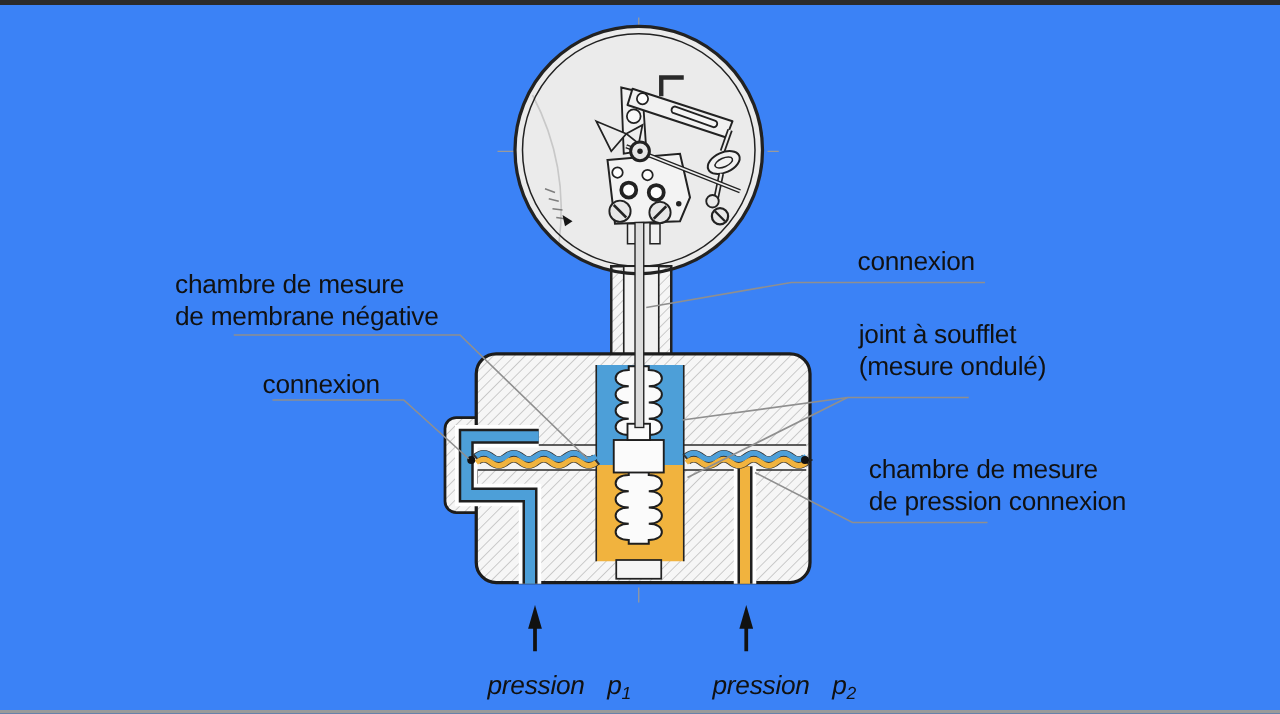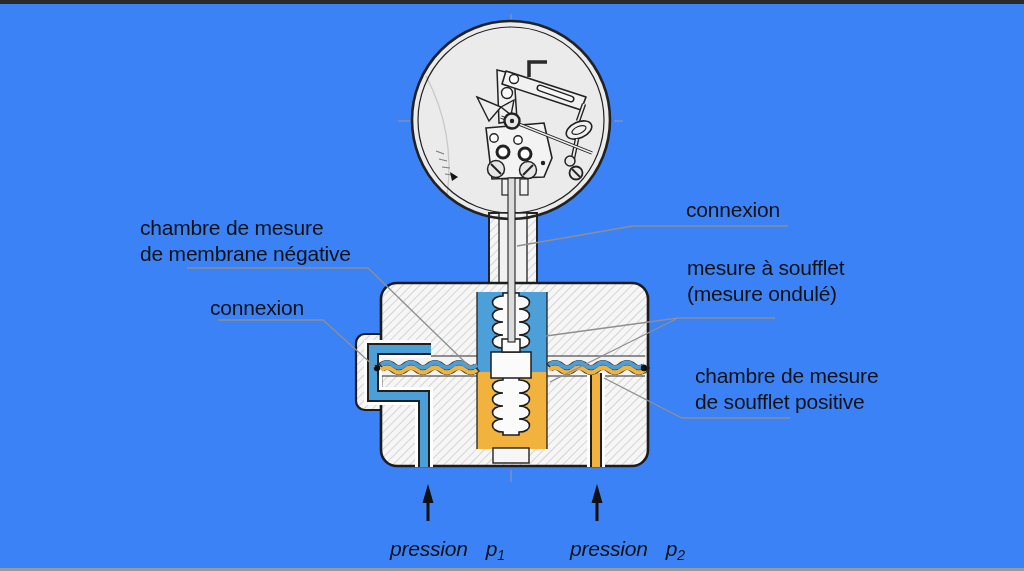--- a/index.html
+++ b/index.html
@@ -180,27 +180,27 @@
 
   <div class="lbl" style="left:210px;top:295px;">
     <span>connexion</span>
   </div>
 
   <div class="lbl" style="left:686px;top:197px;">
     <span>connexion</span>
   </div>
 
   <div class="lbl" style="left:687px;top:255px;">
-    <span style="display:block">mesure à soufflet</span>
+    <span style="display:block">joint à soufflet</span>
     <span style="display:block">(mesure ondulé)</span>
   </div>
 
   <div class="lbl" style="left:695px;top:363px;">
     <span style="display:block">chambre de mesure</span>
-    <span style="display:block">de soufflet positive</span>
+    <span style="display:block">de pression connexion</span>
   </div>
 
   <div class="lbl" style="left:390px;top:536px;font-style:italic;">
     <span>pression</span><span class="sym">p</span><sub>1</sub>
   </div>
 
   <div class="lbl" style="left:570px;top:536px;font-style:italic;">
     <span>pression</span><span class="sym">p</span><sub>2</sub>
   </div>
 

